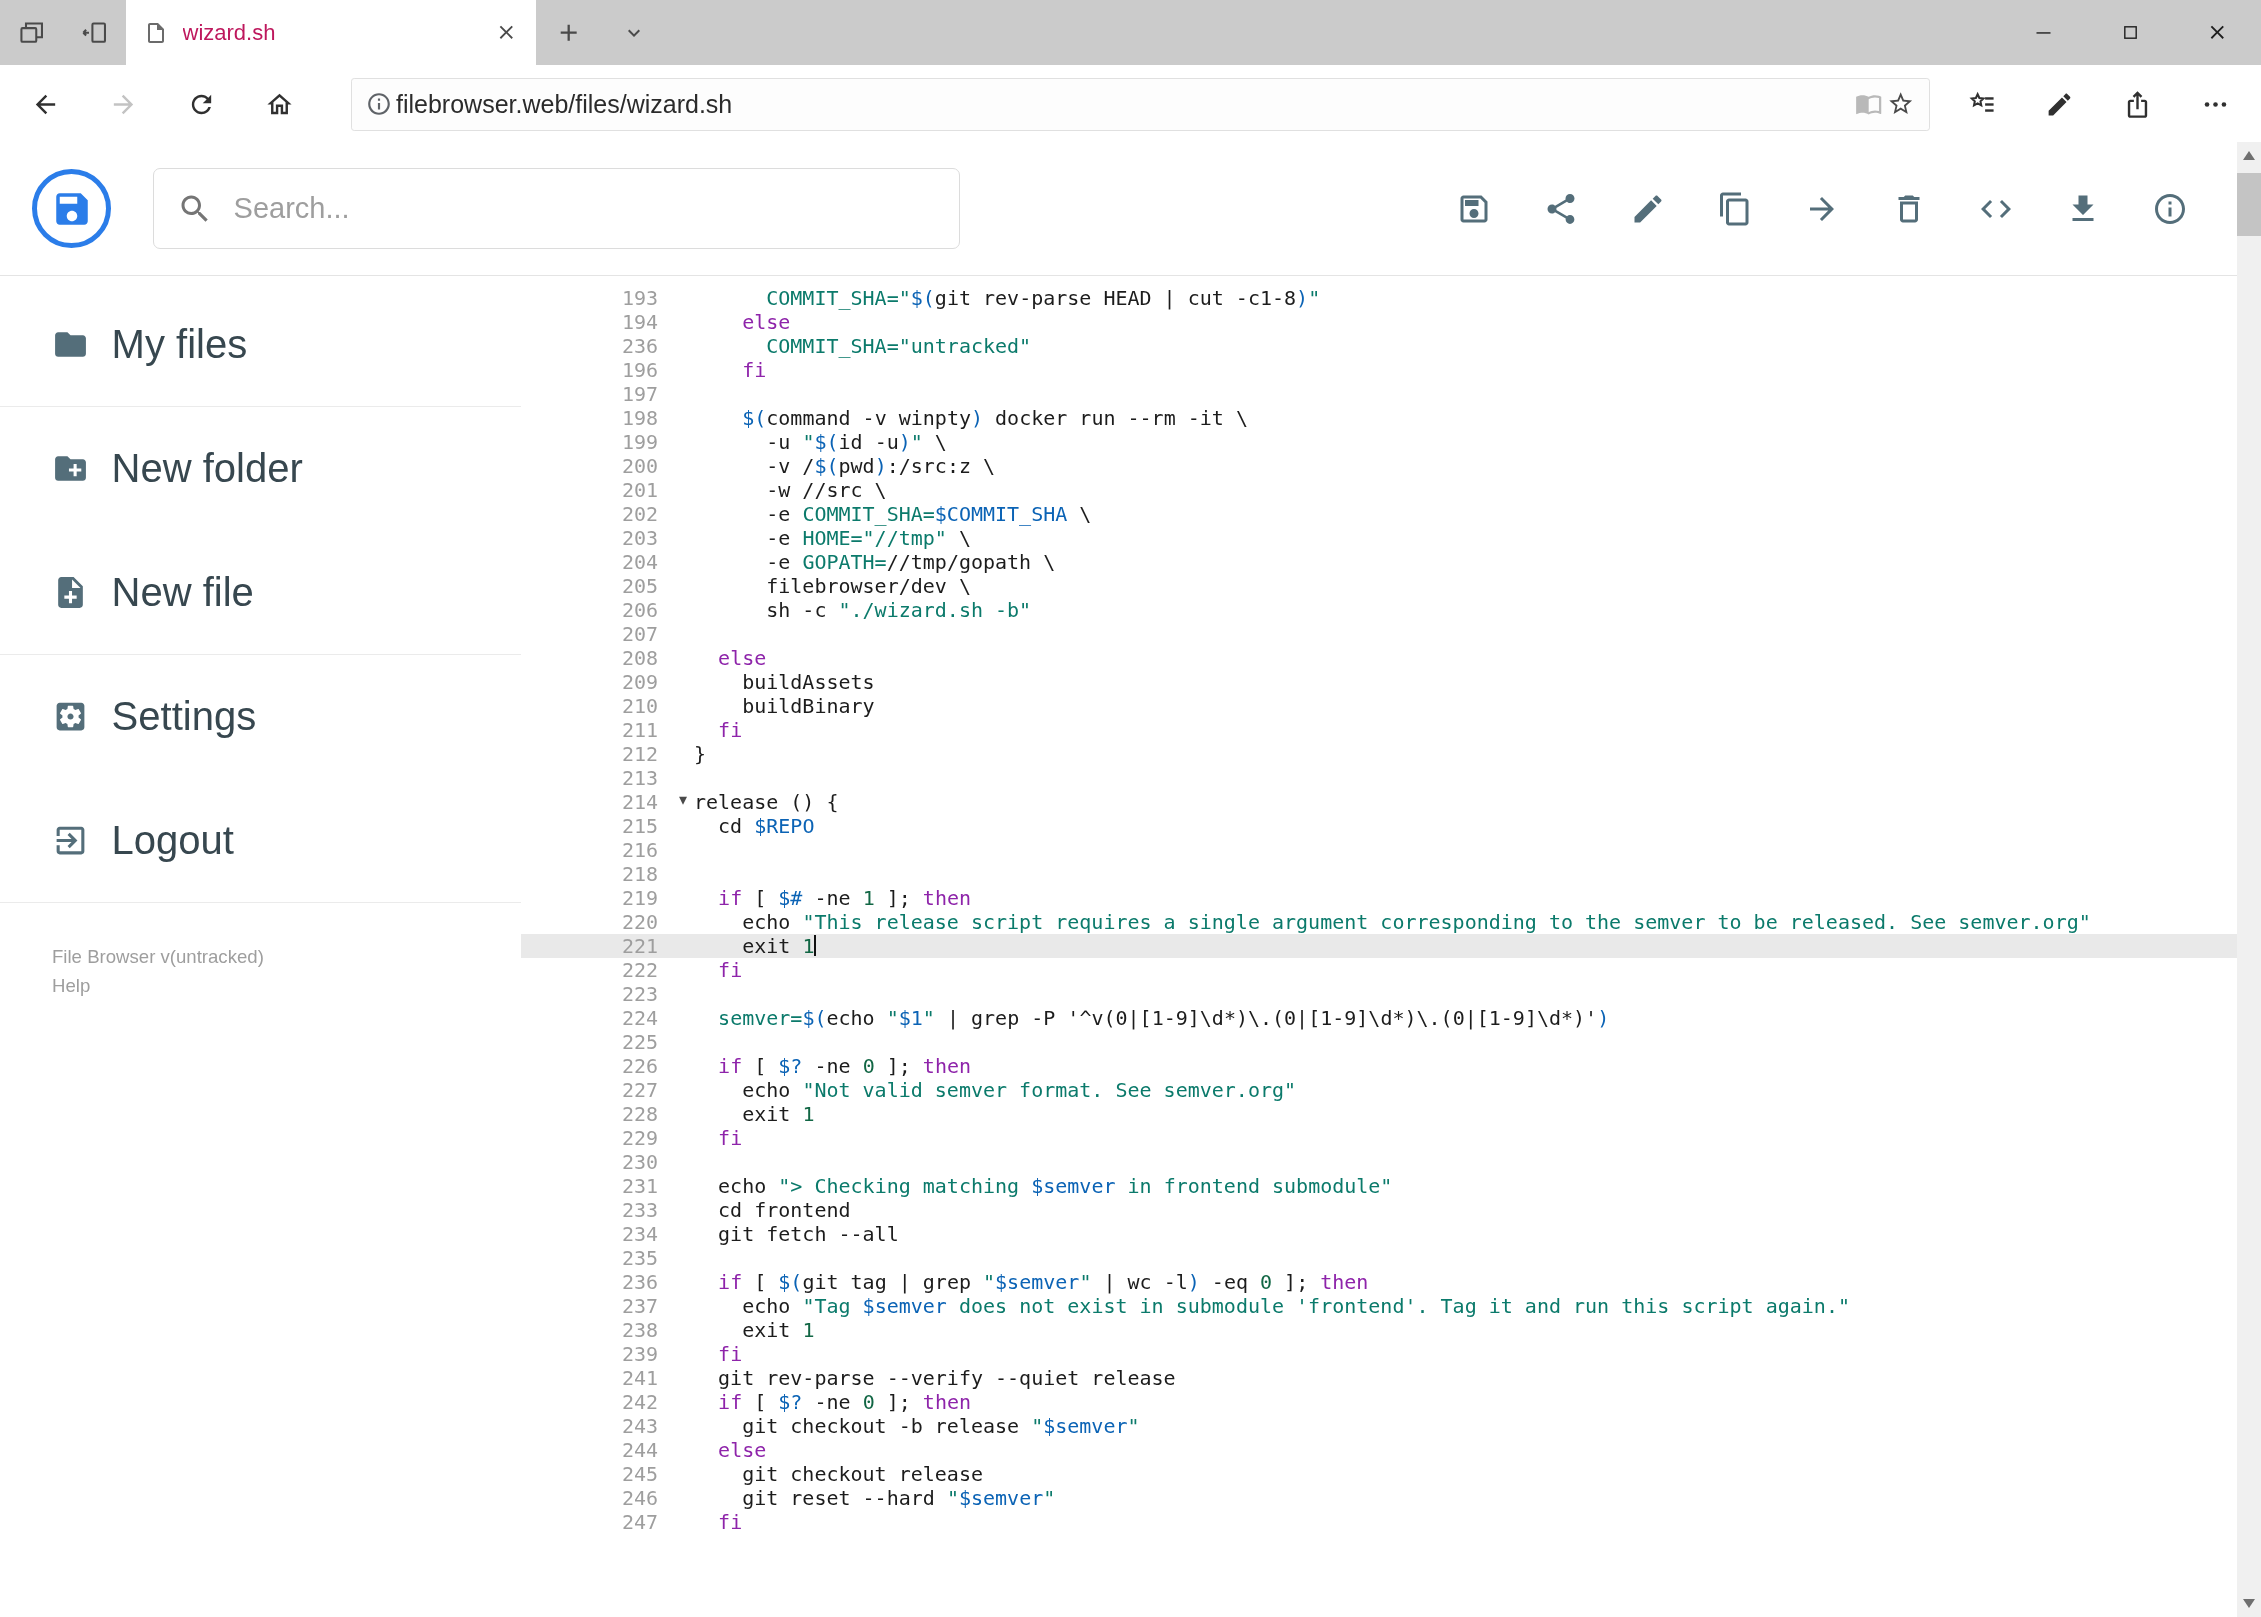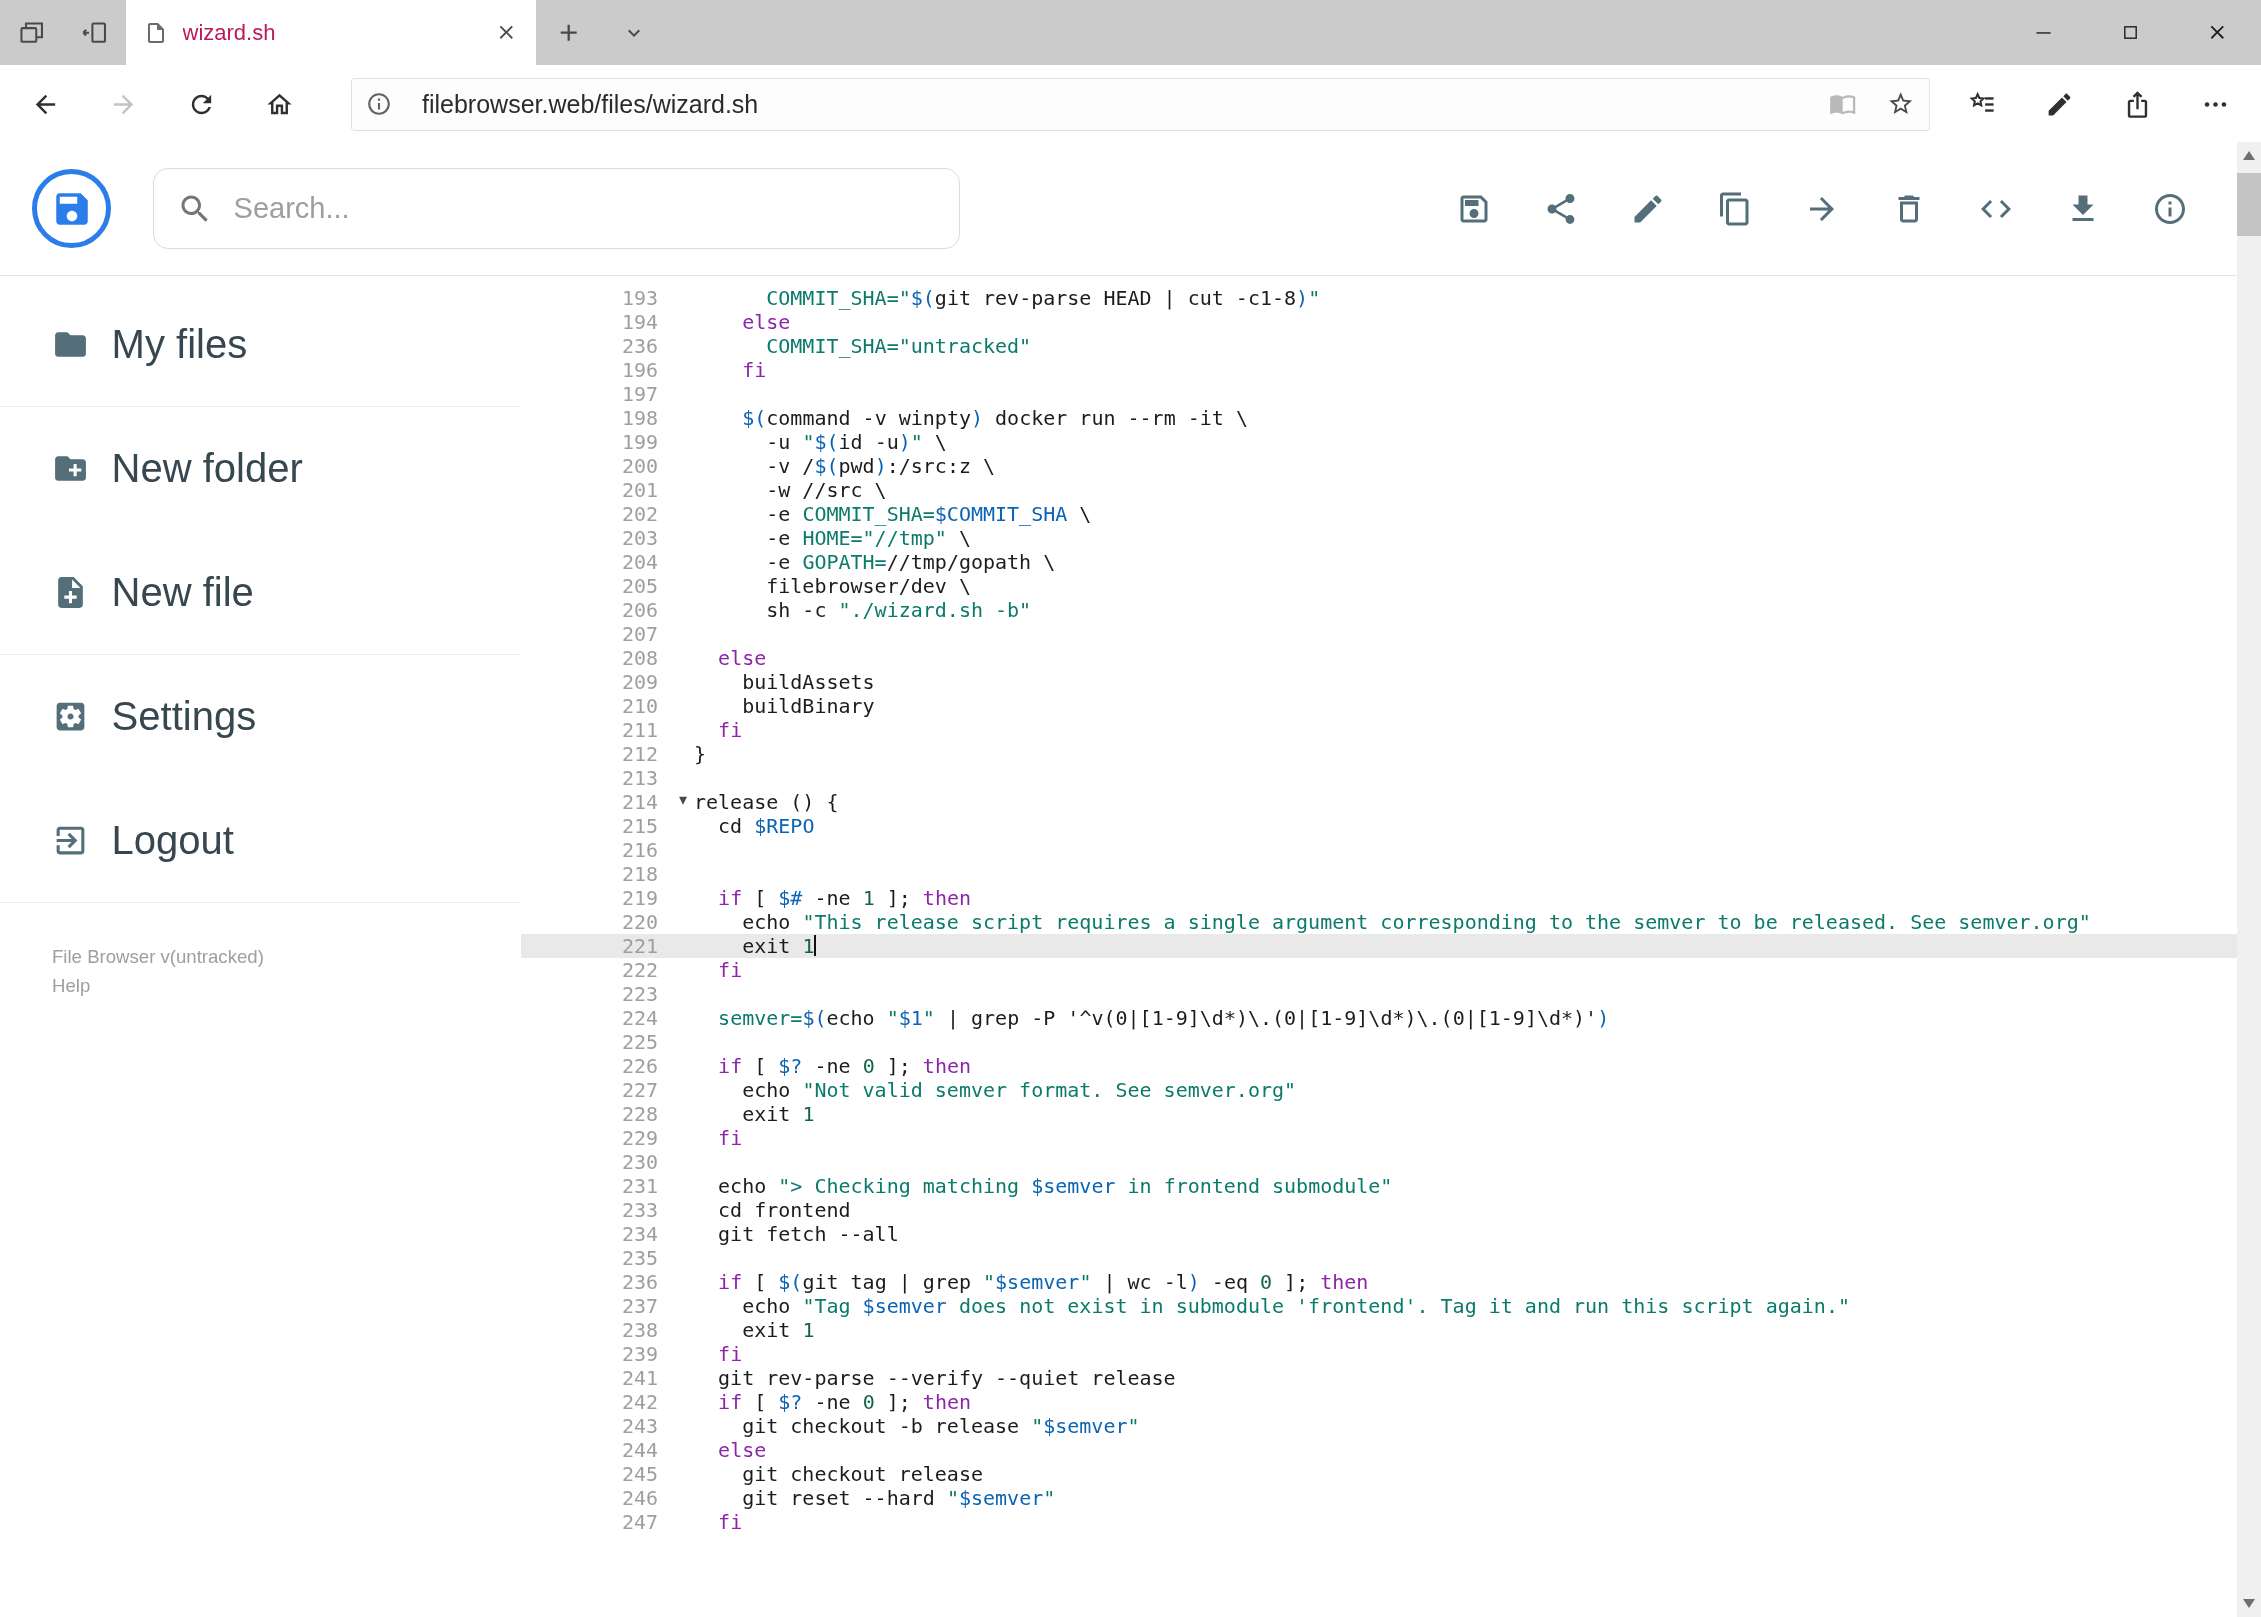--- a/index.html
+++ b/index.html
@@ -20,30 +20,30 @@
   .tab-title { font-size:22px; color:#be185d; flex:1; white-space:nowrap; overflow:hidden; }
   .tab-fav { color:#6b6b6b; }
   .tab-close { color:#4a4a4a; cursor:pointer; }
   .win-controls { margin-left:auto; display:flex; }
   .win-btn { width:87px; display:flex; align-items:center; justify-content:center; color:#1f1f1f; cursor:pointer; }
 
   
   .navbar { position:absolute; top:65px; left:0; right:0; height:78px; background:#fff; display:flex; align-items:center; padding:0 6.5px; }
   .nav-btn { width:78px; height:78px; display:flex; align-items:center; justify-content:center; color:#303030; cursor:pointer; }
   .nav-btn.disabled { color:#c3c3c3; }
-  .address-bar { flex:1; height:53px; margin:0 13px 0 32px; border:1.6px solid #e0e0e0; background:#fdfdfd; border-radius:3.2px; display:flex; align-items:center; padding:0 14.5px; gap:30px; }
+  .address-bar { flex:1; height:53px; margin:0 13px 0 32px; border:1.6px solid #e0e0e0; background:#fdfdfd; border-radius:3.2px; display:flex; align-items:center; padding:0 14.5px; gap:4px; }
   .addr-info { color:#5f6368; }
   .url-text { flex:1; font-size:25px; color:#2b2b2b; white-space:nowrap; overflow:hidden; }
   .addr-read { color:#b9b9b9; }
   .addr-star { color:#4a4a4a; }
 
   
   .app-header { position:absolute; top:142px; left:0; width:2237px; height:134px; background:#fff; border-bottom:1.6px solid #e4e4e4; display:flex; align-items:center; padding:0 24px 0 32px; }
   .logo { width:79px; height:79px; border-radius:50%; border:5.7px solid #2b7de9; color:#2b7de9; display:flex; align-items:center; justify-content:center; cursor:pointer; }
-  .searchbox { width:807px; height:81px; margin-left:42px; border:1.6px solid #dcdcdc; border-radius:15px; background:#fff; display:flex; align-items:center; padding:0 22.6px; gap:21px; }
+  .searchbox { width:807px; height:81px; margin-left:42px; border:1.6px solid #dcdcdc; border-radius:7px; background:#fff; display:flex; align-items:center; padding:0 22.6px; gap:21px; }
   .searchbox .icon { color:#757575; }
   .search-input { flex:1; border:none; outline:none; background:transparent; font-size:29px; color:#333; font-family:"Liberation Sans", sans-serif; }
   .search-input::placeholder { color:#9e9e9e; }
   .toolbar { margin-left:auto; display:flex; align-items:center; }
   .tool-btn { width:87px; height:87px; display:flex; align-items:center; justify-content:center; color:#546e7a; cursor:pointer; }
 
   
   .sidebar { position:absolute; top:278px; left:0; width:521px; bottom:0; background:#fff; padding-top:4.8px; }
   .sb-item { height:124px; display:flex; align-items:center; padding-left:52px; gap:22.6px; color:#546e7a; cursor:pointer; }
   .sb-item.divided { border-bottom:1.6px solid #ebebeb; }

